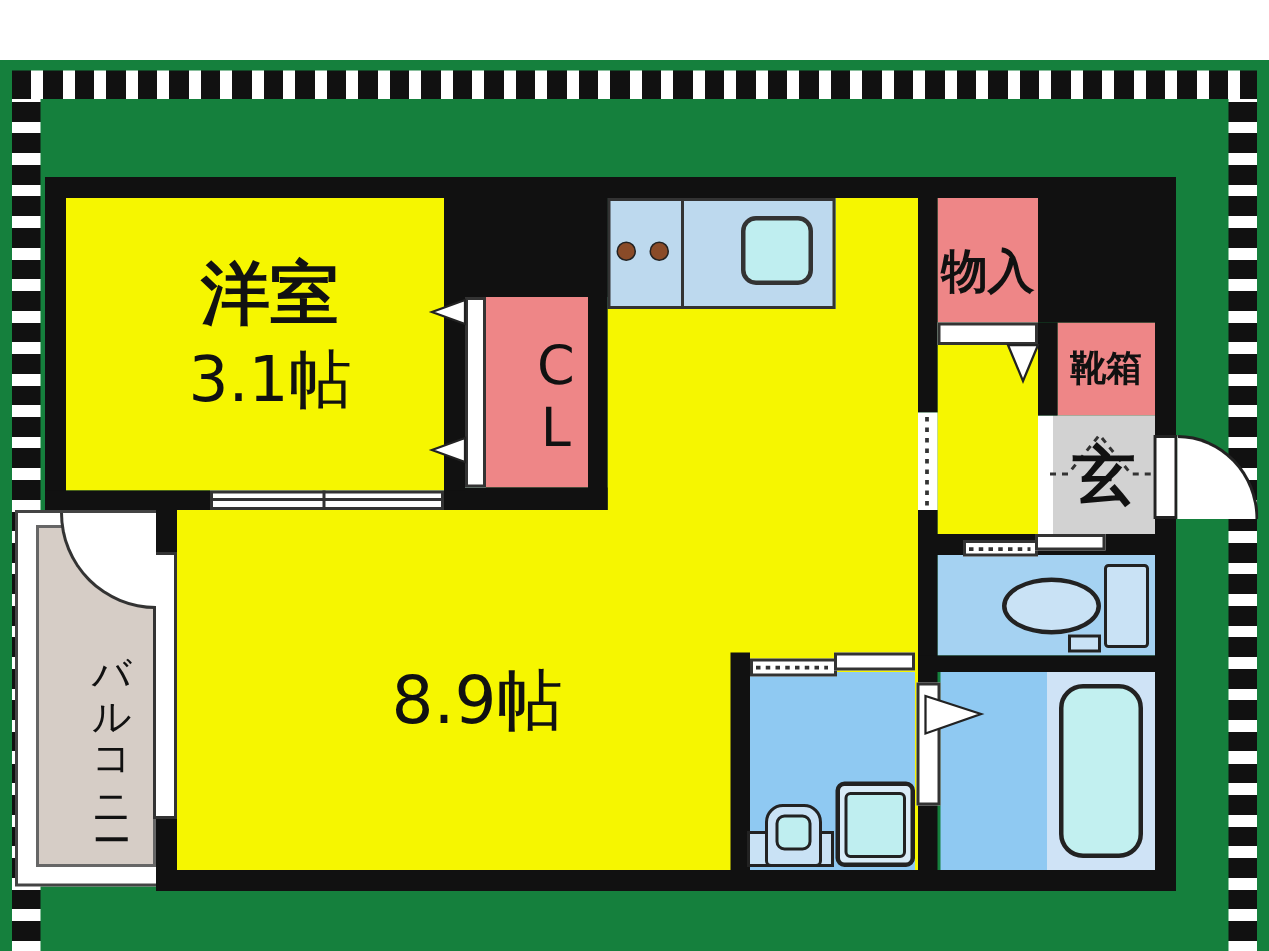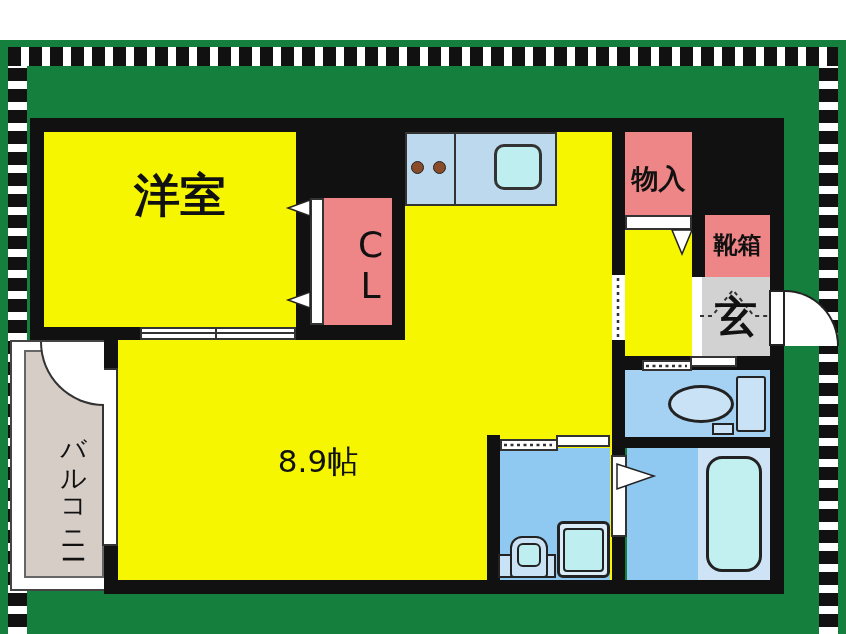--- a/index.html
+++ b/index.html
@@ -103,20 +103,21 @@
     <line x1="646" y1="326" x2="687" y2="326" stroke="#333" stroke-width="2.5" stroke-dasharray="3,3.5"></line>
     <line x1="504" y1="405" x2="552" y2="405" stroke="#333" stroke-width="2.5" stroke-dasharray="3,3.5"></line>
     <polyline points="700,276 712,276 733,250 754,276 768,276" fill="none" stroke="#333" stroke-width="2" stroke-dasharray="4,4"></polyline>
     <polygon points="310,160 310,176 288,168" fill="#fff" stroke="#222" stroke-width="1.5"></polygon>
     <polygon points="310,252 310,268 288,260" fill="#fff" stroke="#222" stroke-width="1.5"></polygon>
     <polygon points="672,190 692,190 682,214" fill="#fff" stroke="#222" stroke-width="1.5"></polygon>
     <polygon points="617,424 617,449 654,436" fill="#fff" stroke="#222" stroke-width="1.5"></polygon>
   </svg>
 
   <div class="abs label" style="left:60px;top:130px;width:240px;font-size:46px;">洋室</div>
-  <div class="abs label" style="left:208px;top:404px;width:220px;font-size:31px;font-weight:500;">8.9帖</div>
+  <div class="abs label" style="left:60px;top:190px;width:240px;font-size:42px;font-weight:500;">3.1帖</div>
+  <div class="abs label" style="left:208px;top:404px;width:220px;font-size:44px;font-weight:500;">8.9帖</div>
   <div class="abs label vtext" style="left:328px;top:172px;width:62px;height:105px;font-size:36px;font-weight:500;text-align:center;margin:auto;">CL</div>
   <div class="abs label vtext" style="left:42px;top:352px;width:46px;height:185px;font-size:26px;font-weight:500;letter-spacing:2px;">バルコニー</div>
-  <div class="abs label" style="left:625px;top:124px;width:67px;font-size:27px;">物入</div>
+  <div class="abs label" style="left:625px;top:124px;width:67px;font-size:31px;">物入</div>
   <div class="abs label" style="left:705px;top:192px;width:65px;font-size:24px;">靴箱</div>
   <div class="abs label" style="left:702px;top:254px;width:68px;font-size:42px;">玄</div>
 
 </div>
 
 </body></html>

